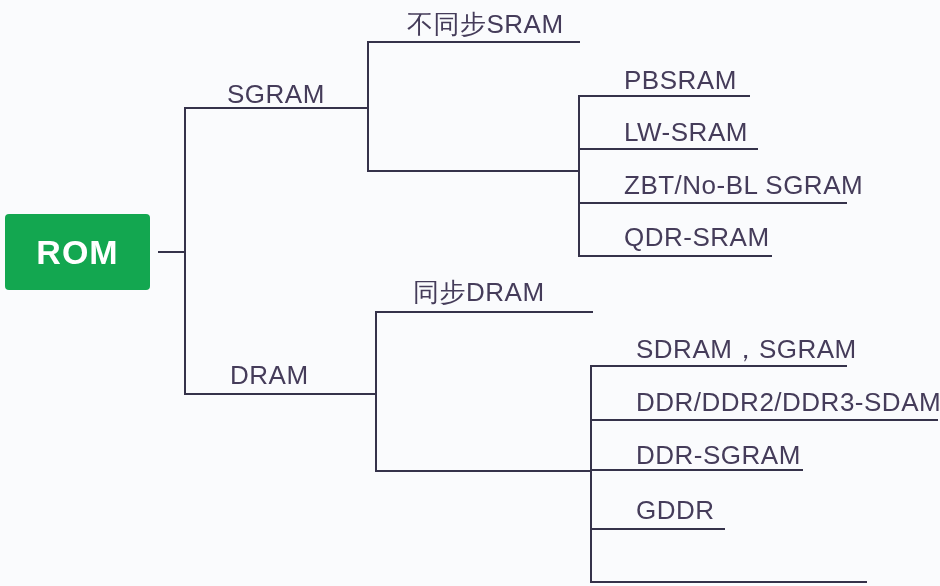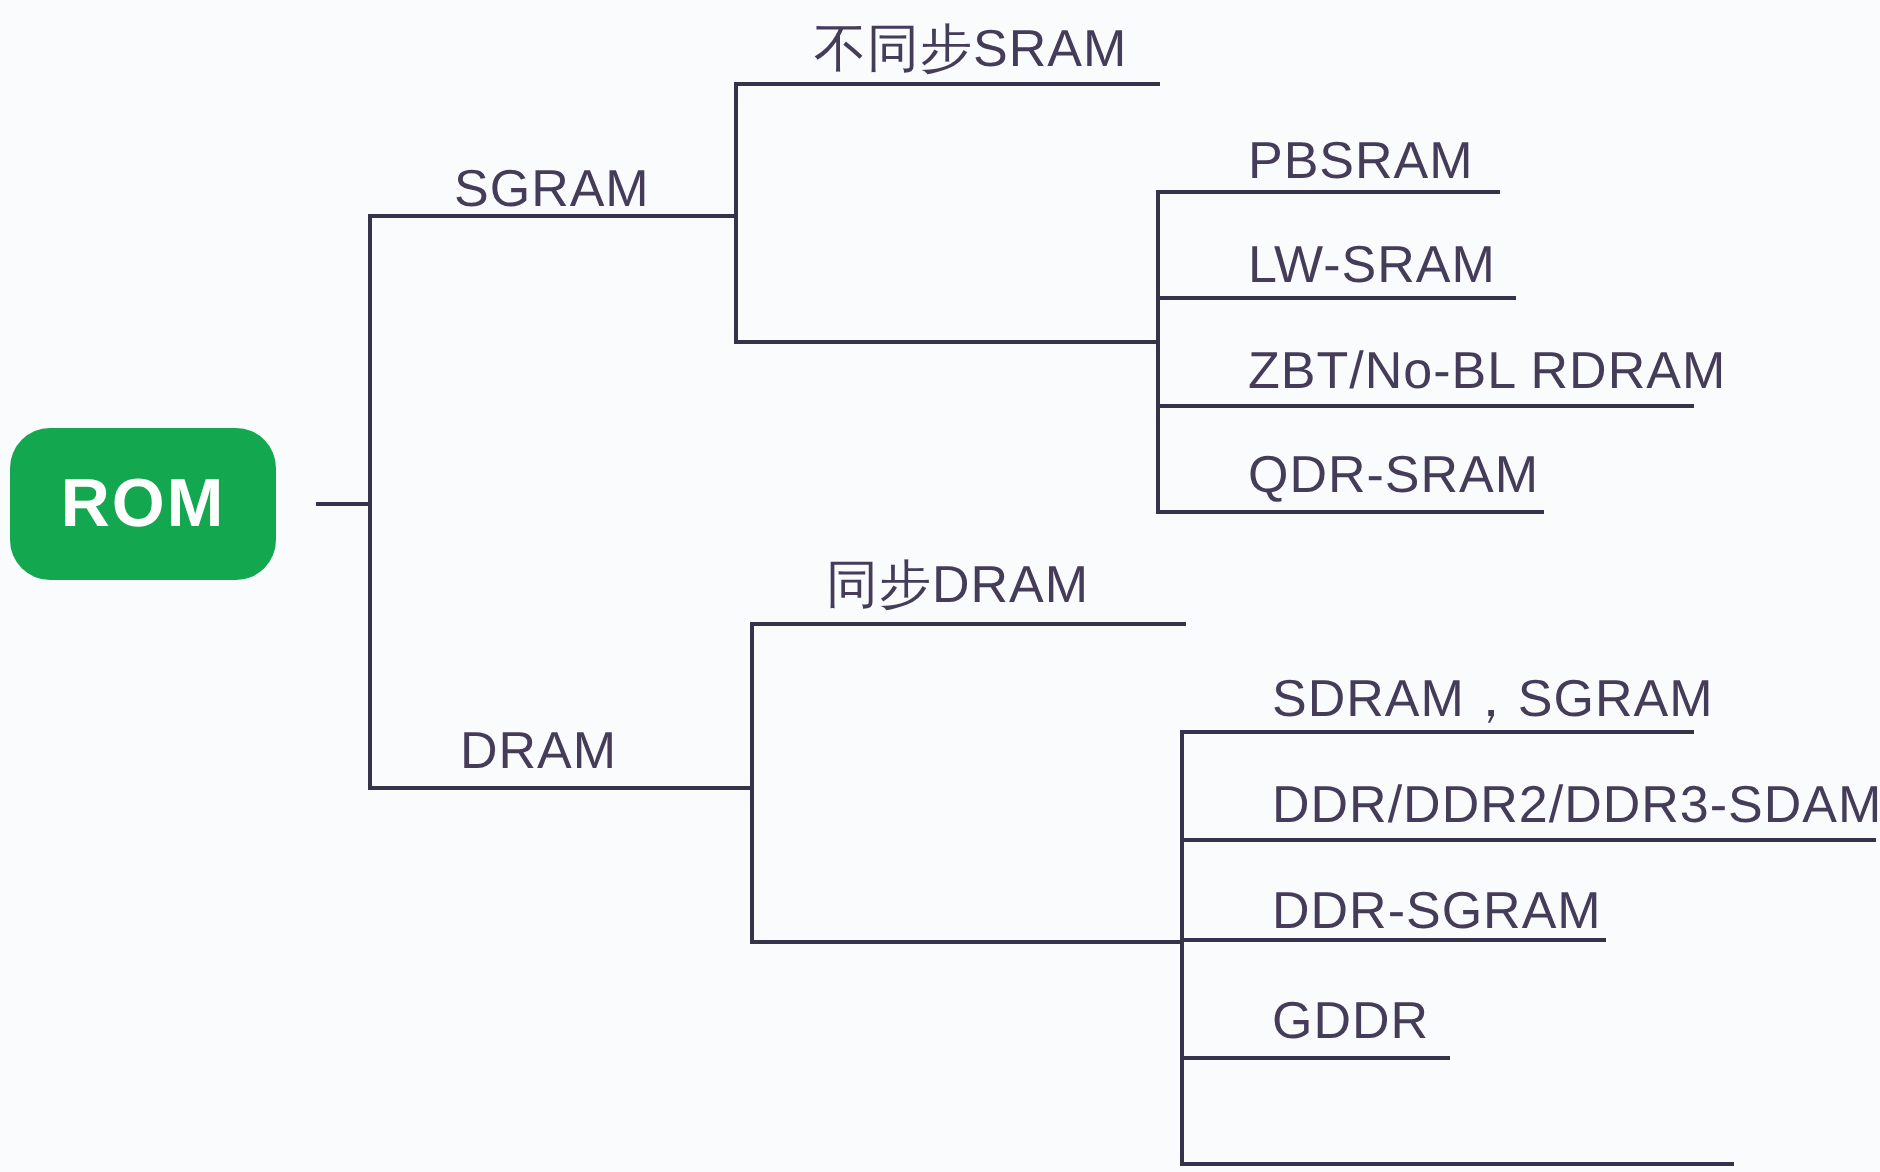--- a/index.html
+++ b/index.html
@@ -26,23 +26,23 @@
     position:absolute;
     font-size:26px;
     line-height:30px;
     letter-spacing:0.5px;
     color:var(--text);
     white-space:nowrap;
   }
   .root{
     position:absolute;
     left:5px;top:214px;
-    width:133px;height:76px;
+    width:145px;height:76px;
     background:var(--root-bg);
-    border-radius:20px;
+    border-radius:4px;
     color:var(--root-text);
     font-size:34px;font-weight:700;
     letter-spacing:1px;
     display:flex;align-items:center;justify-content:center;
   }
 </style>
 </head>
 <body>
 
 <div class="canvas">
@@ -62,21 +62,21 @@
 
   <div class="h" style="left:367px;top:170px;width:212px"></div>
   <div class="v" style="left:578px;top:95px;height:162px"></div>
 
   <div class="lbl" style="left:624px;top:65px">PBSRAM</div>
   <div class="h" style="left:578px;top:95px;width:172px"></div>
 
   <div class="lbl" style="left:624px;top:117px">LW-SRAM</div>
   <div class="h" style="left:578px;top:148px;width:180px"></div>
 
-  <div class="lbl" style="left:624px;top:170px">ZBT/No-BL RDRAM</div>
+  <div class="lbl" style="left:624px;top:170px">ZBT/No-BL SGRAM</div>
   <div class="h" style="left:578px;top:202px;width:269px"></div>
 
   <div class="lbl" style="left:624px;top:222px">QDR-SRAM</div>
   <div class="h" style="left:578px;top:255px;width:194px"></div>
 
   <div class="lbl" style="left:230px;top:360px">DRAM</div>
   <div class="h" style="left:184px;top:393px;width:193px"></div>
   <div class="v" style="left:375px;top:311px;height:161px"></div>
 
   <div class="lbl" style="left:413px;top:277px">同步DRAM</div>

